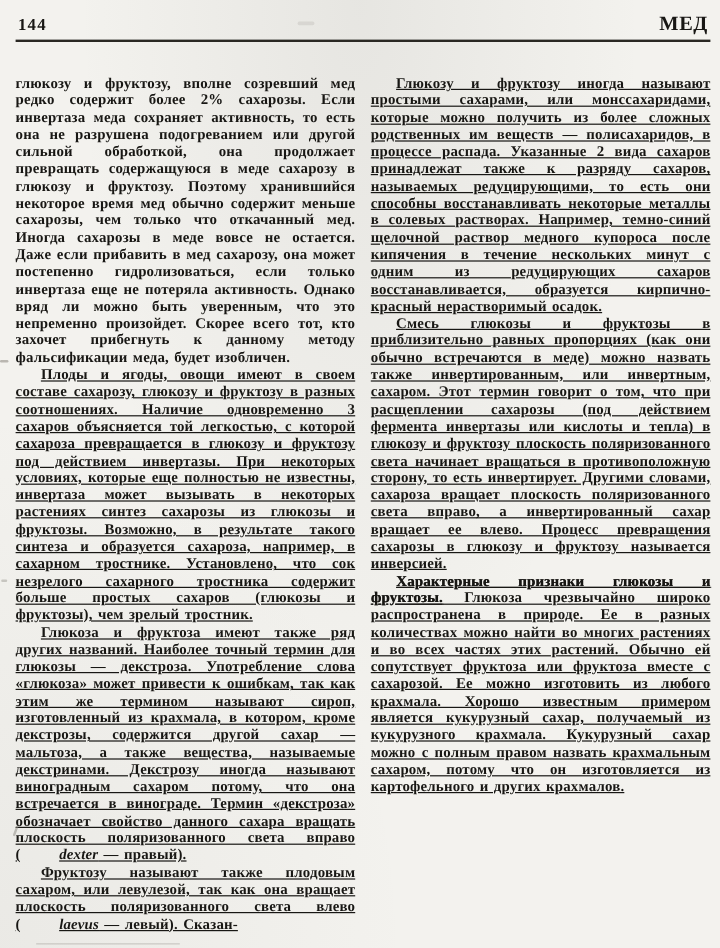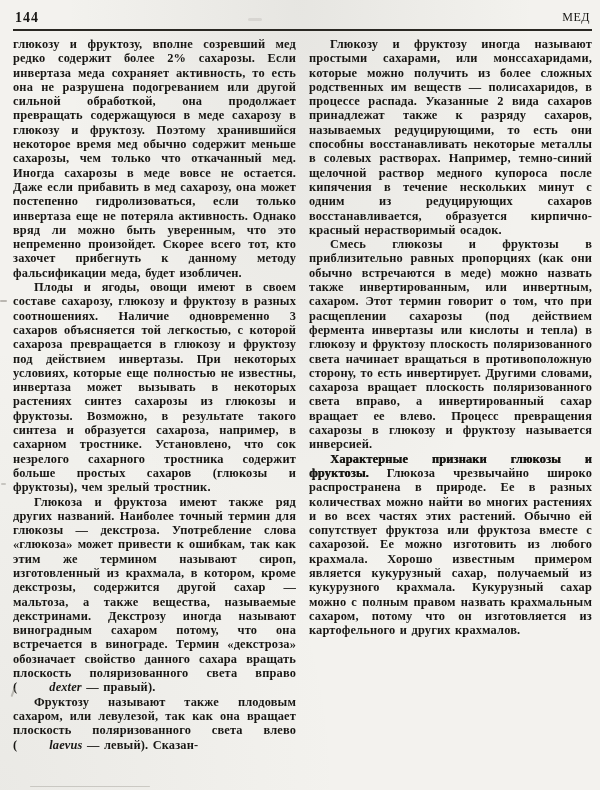--- a/index.html
+++ b/index.html
@@ -20,54 +20,55 @@
   }
   .page {
     position: absolute;
     inset: 0;
     padding: 10px 8px 6px 13px;
     box-sizing: border-box;
   }
   .header {
     display: flex;
     justify-content: space-between;
-    align-items: flex-start;
+    align-items: flex-end;
     padding: 0 2px 3px 2px;
     border-bottom: 2px solid #2a2823;
-    margin-bottom: 6px;
+    margin-bottom: 27px;
     gap: 40px;
   }
   .folio {
     font-size: 14px;
     font-weight: bold;
     letter-spacing: 1px;
   }
   .running-head {
-    font-size: 12px;
-    font-weight: normal;
+    font-size: 17px;
+    font-weight: bold;
     letter-spacing: 0.5px;
   }
   .columns {
     display: flex;
     gap: 13px;
   }
   .column {
     width: 50%;
     text-align: justify;
     font-size: 12.4px;
     font-weight: bold;
     line-height: 14.3px;
     letter-spacing: 0.15px;
     word-spacing: 1.2px;
   }
   .para {
     margin: 0;
   }
   .para.indent {
     text-indent: 1.7em;
+    text-decoration: underline;
   }
   .run.italic {
     font-style: italic;
     font-weight: bold;
     margin-left: 32px;
   }
   .run.bold-lead {
     font-weight: 900;
     text-shadow: 0.4px 0 0 currentColor;
   }

